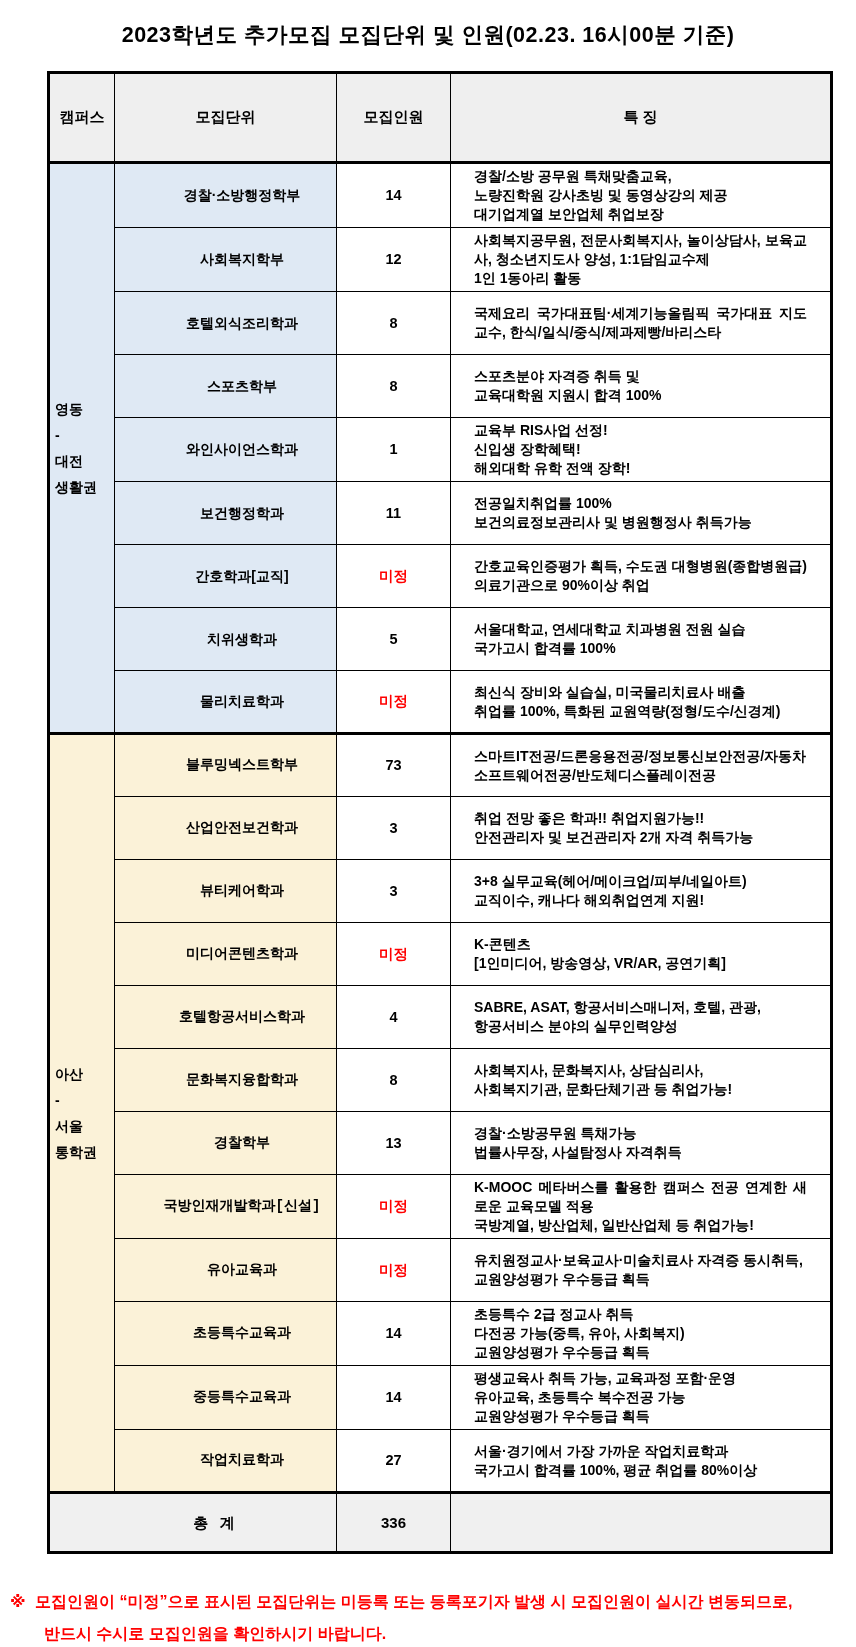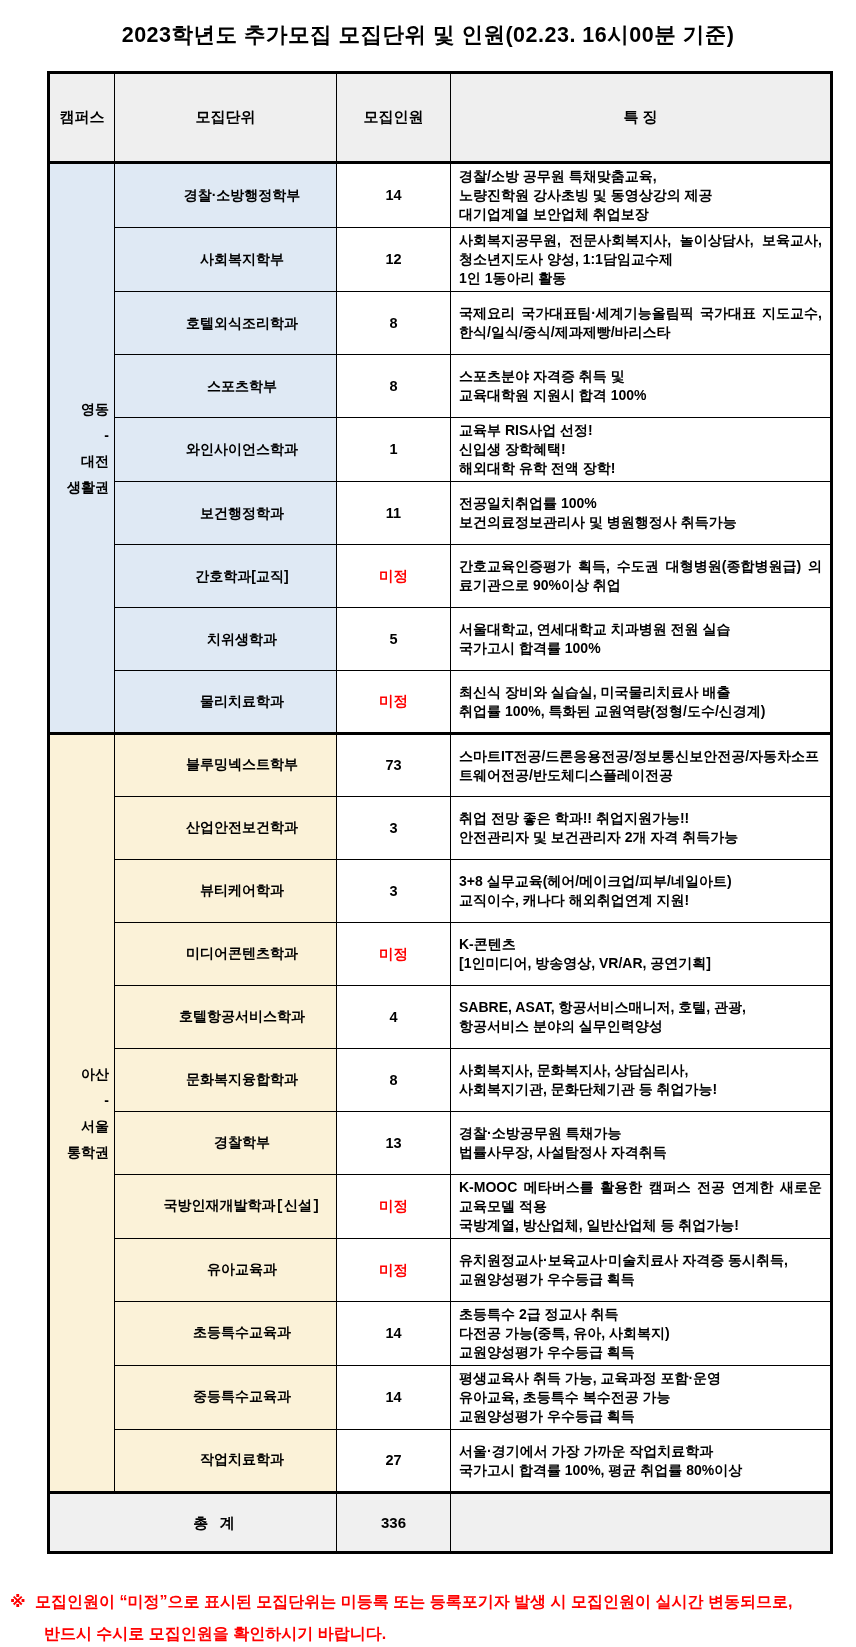--- a/index.html
+++ b/index.html
@@ -18,28 +18,28 @@
   }
   table.recruit{
     border-collapse:collapse;table-layout:fixed;
     margin:22px 0 0 47px;width:783px;
     border:3px solid var(--line);
   }
   col.c-campus{width:66px;} col.c-unit{width:222px;} col.c-quota{width:114px;} col.c-feat{width:381px;}
   th,td{border:1.5px solid var(--line);vertical-align:middle;padding:3px 5px;}
   thead th{height:90px;background:var(--header-bg);font-size:15px;text-align:center;border-bottom:2.5px solid var(--line);}
   tbody td{height:63px;font-size:14px;line-height:19px;}
-  td.campus{background:var(--sec0-bg);text-align:right;white-space:pre-line;line-height:26px;}
+  td.campus{background:var(--sec0-bg);text-align:left;white-space:pre-line;line-height:26px;}
   tr.sec1 td.campus{background:var(--sec1-bg);}
   td.unit{text-align:center;padding-left:38px;}
   tr.sec0 td.unit{background:var(--sec0-bg);}
   tr.sec1 td.unit{background:var(--sec1-bg);font-family:Liberation Mono, monospace;}
   td.quota{text-align:center;font-size:14.5px;margin-left:32px;}
   td.quota.pending{color:var(--pending);}
-  td.features{white-space:pre-line;text-align:justify;padding:3px 8px;}
+  td.features{white-space:pre-line;text-align:justify;padding:3px 23px;}
   tr.section-start td{border-top:3px solid var(--line);}
   tr.total-row td{border-top:3px solid var(--line);background:var(--total-bg);height:60px;font-size:15px;}
   td.total-label{text-align:center;white-space:pre;letter-spacing:1px;padding-left:48px;}
   .footnotes{margin-top:15px;color:var(--footer);font-size:16px;line-height:32px;}
   .footnote{position:relative;padding-left:35px;}
   .footnote .marker{position:absolute;left:10px;top:0;}
   .footnote .fn-text{white-space:pre-wrap;display:block;margin-top:32px;}
 </style>
 </head>
 <body>

